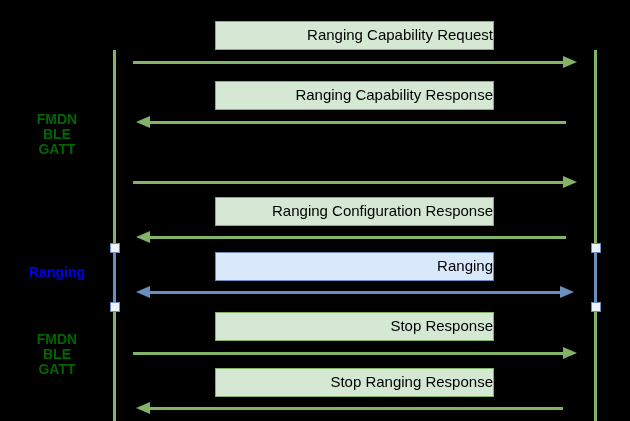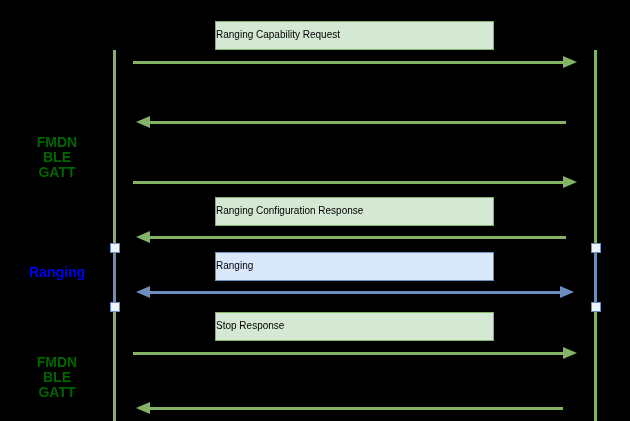--- a/index.html
+++ b/index.html
@@ -15,39 +15,39 @@
   .lifeline-blue-seg.left{left:113px;}
   .lifeline-blue-seg.right{left:594px;}
   .endpoint{position:absolute;width:10px;height:10px;box-sizing:border-box;
     background:var(--endpoint-fill);border:1.5px solid var(--blue-stroke);z-index:3;}
   .endpoint.l{left:110px;}  .endpoint.r{left:591px;}
   .endpoint.t{top:243px;}   .endpoint.b{top:302px;}
   
   .msg-box{
     position:absolute;left:215px;width:279px;height:29px;box-sizing:border-box;
     background:var(--green-fill);border:1.5px solid var(--green-stroke);
-    color:var(--message-text);font-size:10px;line-height:26px;text-align:left;z-index:4;
+    color:var(--message-text);font-size:15px;line-height:26px;text-align:right;z-index:4;
   }
   .msg-box.blue{background:var(--blue-fill);border-color:var(--blue-stroke);}
   
   .arrow{position:absolute;height:12px;z-index:1;}
   .arrow .shaft{position:absolute;left:0;right:0;top:4.5px;height:3px;background:var(--green-stroke);}
   .arrow .head{position:absolute;top:0;width:0;height:0;
     border-top:6px solid transparent;border-bottom:6px solid transparent;}
   .arrow .head.right{right:-13px;border-left:14px solid var(--green-stroke);}
   .arrow .head.left{left:-13px;border-right:14px solid var(--green-stroke);}
   .arrow.blue .shaft{background:var(--blue-stroke);}
   .arrow.blue .head.right{border-left-color:var(--blue-stroke);}
   .arrow.blue .head.left{border-right-color:var(--blue-stroke);}
   
   .side-label{
     position:absolute;left:2px;width:110px;text-align:center;
     font-weight:bold;font-size:14px;line-height:15px;z-index:4;
   }
-  .side-label.green{color:var(--green-text);margin-top:23px;}
+  .side-label.green{color:var(--green-text);}
   .side-label.blue{color:var(--blue-text);line-height:16px;}
 </style>
 </head>
 <body>
 
 <div class="diagram">
 
   <div class="side-label green" style="top:112px">
     <div>FMDN</div>
     <div>BLE</div>
@@ -70,20 +70,21 @@
   <div class="endpoint l b"></div>
   <div class="endpoint r t"></div>
   <div class="endpoint r b"></div>
 
   <div class="msg-box" style="top:21px">Ranging Capability Request</div>
   <div class="arrow" style="top:56px;left:133px;width:431px">
     <div class="shaft"></div>
     <div class="head right"></div>
   </div>
 
+  <div class="msg-box" style="top:81px">Ranging Capability Response</div>
   <div class="arrow" style="top:116px;left:149px;width:417px">
     <div class="shaft"></div>
     <div class="head left"></div>
   </div>
 
   <div class="arrow" style="top:176px;left:133px;width:431px">
     <div class="shaft"></div>
     <div class="head right"></div>
   </div>
 
@@ -99,18 +100,19 @@
     <div class="head left"></div>
     <div class="head right"></div>
   </div>
 
   <div class="msg-box" style="top:312px">Stop Response</div>
   <div class="arrow" style="top:347px;left:133px;width:431px">
     <div class="shaft"></div>
     <div class="head right"></div>
   </div>
 
+  <div class="msg-box" style="top:368px">Stop Ranging Response</div>
   <div class="arrow" style="top:402px;left:149px;width:414px">
     <div class="shaft"></div>
     <div class="head left"></div>
   </div>
 
 </div>
 
 </body></html>

